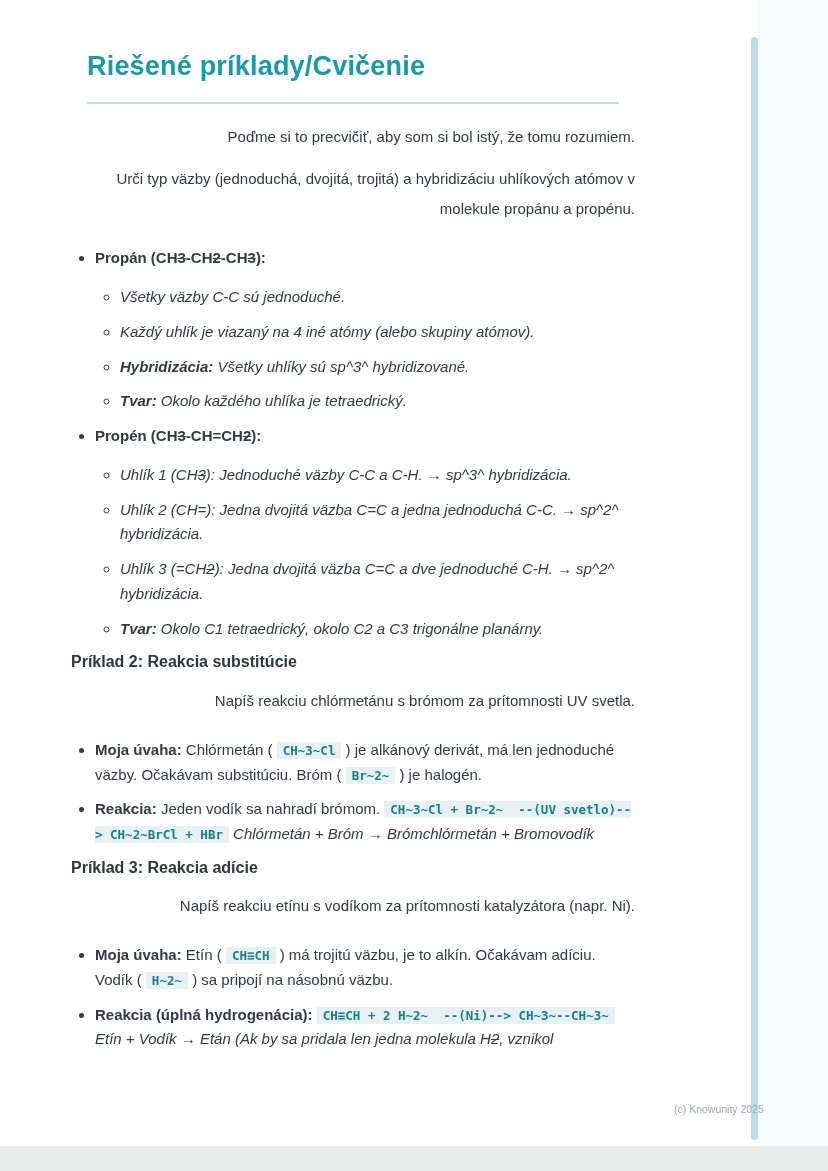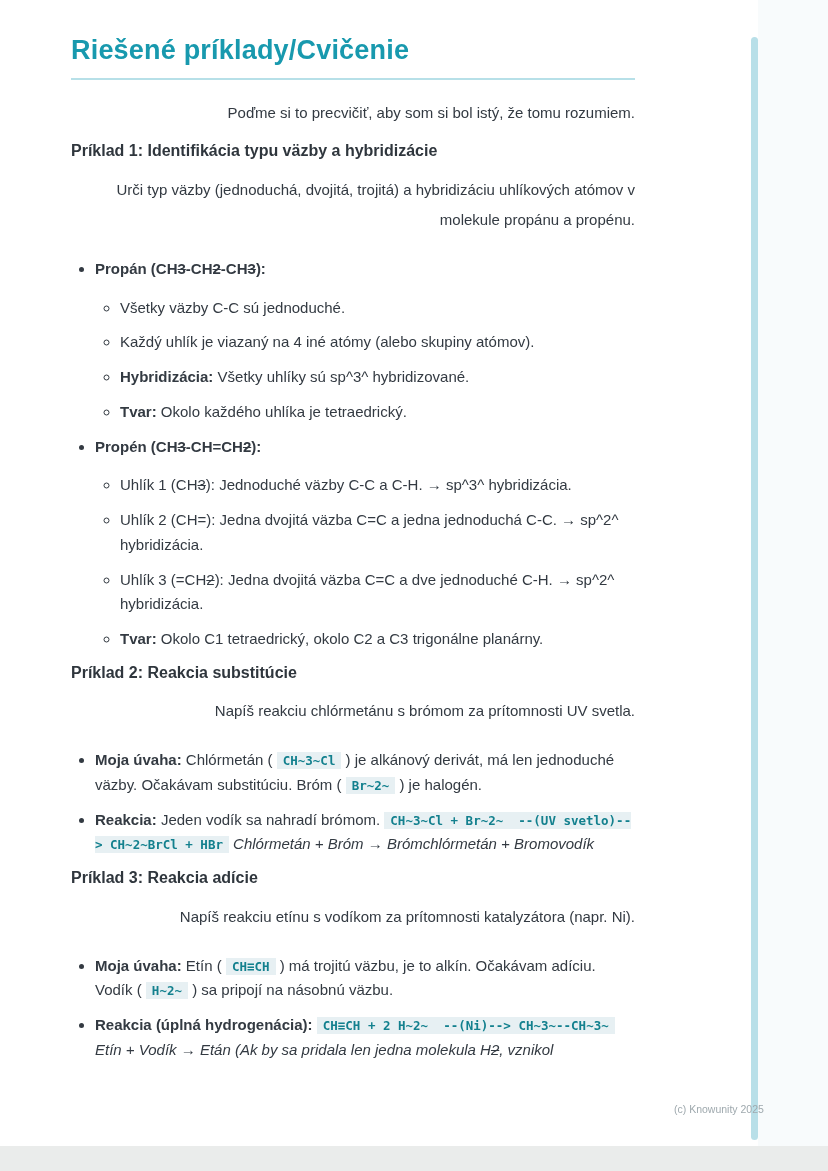--- a/index.html
+++ b/index.html
@@ -7,29 +7,29 @@
     width:828px;height:1171px;position:relative;overflow:hidden;
     background:#ffffff;
     font-family:"Liberation Sans","DejaVu Sans",sans-serif;
     color:#333a42;
   }
   .content{
     position:absolute;left:71px;top:34px;width:564px;
   }
   h1.title{
     font-size:27px;line-height:1.2;font-weight:700;color:#1899ae;
-    margin:0;padding-bottom:12px;border-bottom:2px solid #b7e0e8;
+    margin:16px;padding-bottom:20px;border-bottom:2px solid #b7e0e8;
     letter-spacing:.2px;
   }
   p{font-size:15px;line-height:2.0;margin:12px 0;text-align:right;}
   p.intro{margin-top:18px;}
   .h{font-size:16px;line-height:1.4;font-weight:700;margin:8px 0 12px;color:#2f363d;}
   ul{margin:22px 0 10px;padding-left:24px;font-size:15px;}
   ul.l1{list-style:disc;}
-  ul.l2{list-style:circle;margin:14px 0 0;padding-left:25px;}
+  ul.l2{list-style:circle;margin:14px 0 0;padding-left:25px;font-style:italic;}
   li{line-height:1.65;margin-bottom:10px;}
   .b{font-weight:700;}
   .i{font-style:italic;text-align:center;}
   .s{text-decoration:line-through;}
   .b.s{font-weight:700;text-decoration:line-through;}
   .code{
     font-family:"DejaVu Sans Mono","Liberation Mono",monospace;
     font-size:12.5px;font-weight:700;line-height:1.3;
     color:#13808e;background:#e7f0f3;
     padding:1px 6px;border-radius:0;
@@ -56,21 +56,20 @@
 <body>
 
 <div class="page">
 
   <main class="content">
 
     <h1 class="title">Riešené príklady/Cvičenie</h1>
 
     <p class="intro">Poďme si to precvičiť, aby som si bol istý, že tomu rozumiem.</p>
 
-    <h2 class="h">Príklad 1: Identifikácia typu väzby a hybridizácie</h2>
     <p>Urči typ väzby (jednoduchá, dvojitá, trojitá) a hybridizáciu uhlíkových atómov v molekule propánu a propénu.</p>
 
     <ul class="l1">
       <li>
         <span><span class="b">Propán (CH</span><span class="b s">3</span><span class="b">-CH</span><span class="b s">2</span><span class="b">-CH</span><span class="b s">3</span><span class="b">):</span></span>
         <ul class="l2">
           <li><span>Všetky väzby C-C sú jednoduché.</span></li>
           <li><span>Každý uhlík je viazaný na 4 iné atómy (alebo skupiny atómov).</span></li>
           <li><span class="b">Hybridizácia:</span><span> Všetky uhlíky sú sp^3^ hybridizované.</span></li>
           <li><span class="b">Tvar:</span><span> Okolo každého uhlíka je tetraedrický.</span></li>

